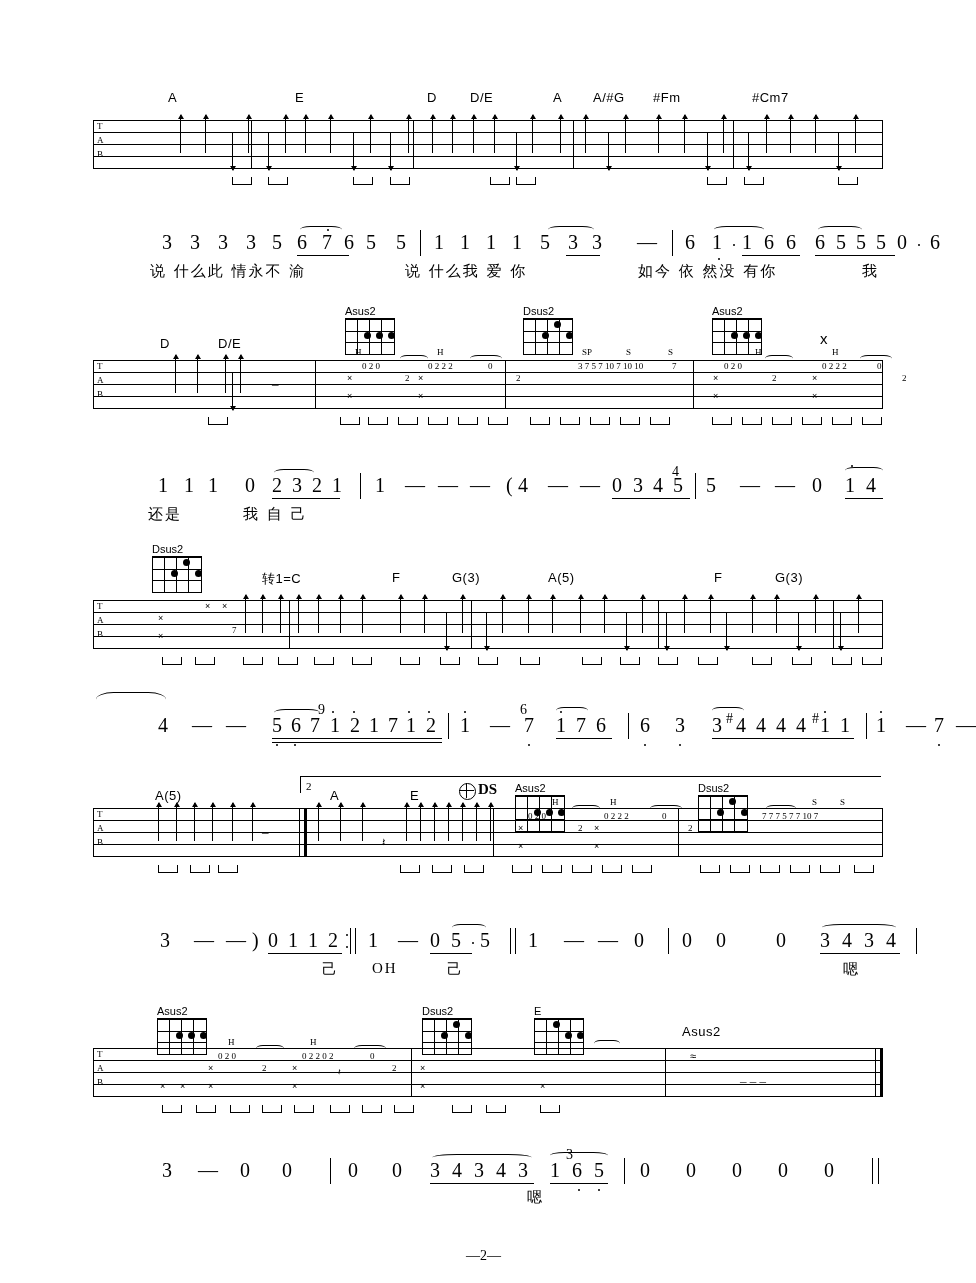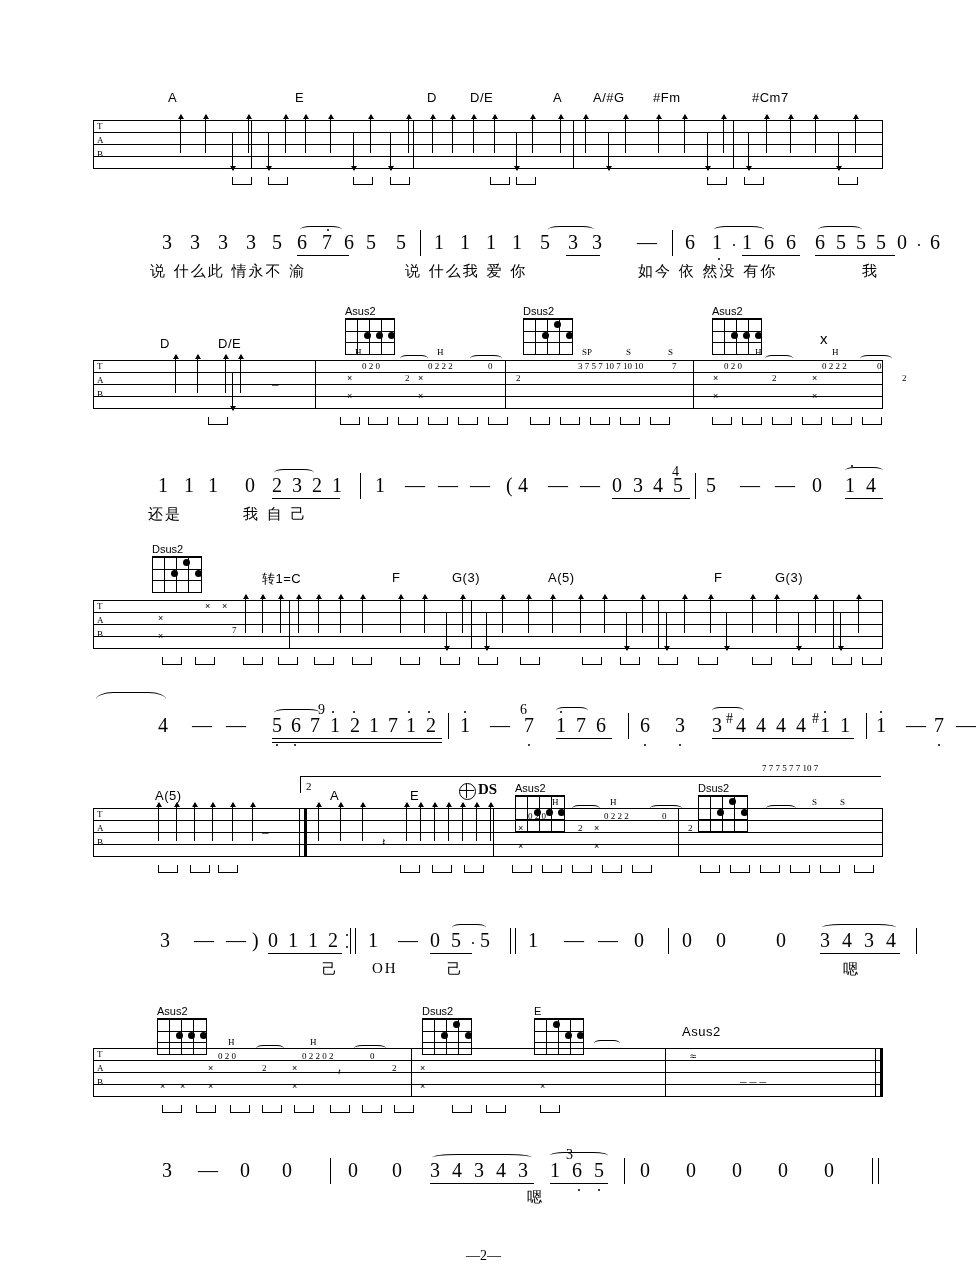--- a/index.html
+++ b/index.html
@@ -623,21 +623,21 @@
     <div class="tnum" style="left:662px;top:812px;">0</div>
     <div class="tnum" style="left:688px;top:824px;">2</div>
     <div class="tx" style="left:518px;top:824px;">×</div>
     <div class="tx" style="left:518px;top:842px;">×</div>
     <div class="tx" style="left:594px;top:824px;">×</div>
     <div class="tx" style="left:594px;top:842px;">×</div>
     <div class="slur" style="left:572px;top:805px;width:28px;"></div>
     <div class="slur" style="left:650px;top:805px;width:32px;"></div>
     <div class="tech" style="left:812px;top:798px;">S</div>
     <div class="tech" style="left:840px;top:798px;">S</div>
-    <div class="tnum" style="left:762px;top:764px;">7  7 7 5 7 7 10 7</div>
+    <div class="tnum" style="left:762px;top:812px;">7  7 7 5 7 7 10 7</div>
     <div class="slur" style="left:766px;top:805px;width:30px;"></div>
   </div>
 
   <div class="jp" style="left:0;top:930px;">
     <div class="n" style="left:160px;">3</div>
     <div class="n" style="left:194px;">—</div>
     <div class="n" style="left:226px;">—</div>
     <div class="n" style="left:252px;">)</div>
     <div class="n" style="left:268px;">0</div>
     <div class="n" style="left:288px;">1</div>

